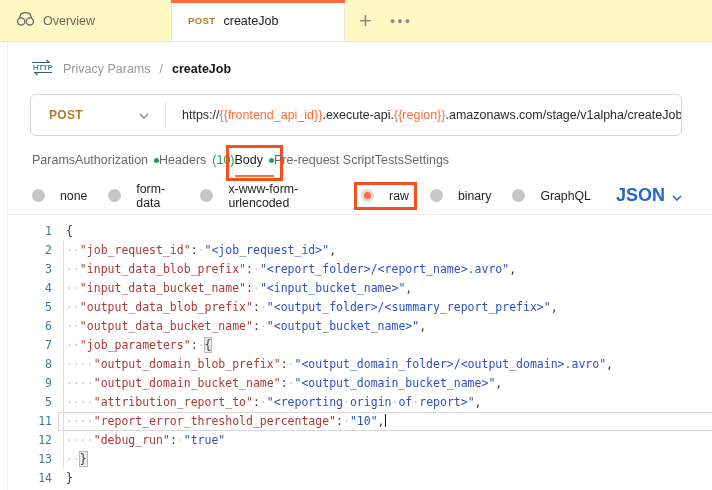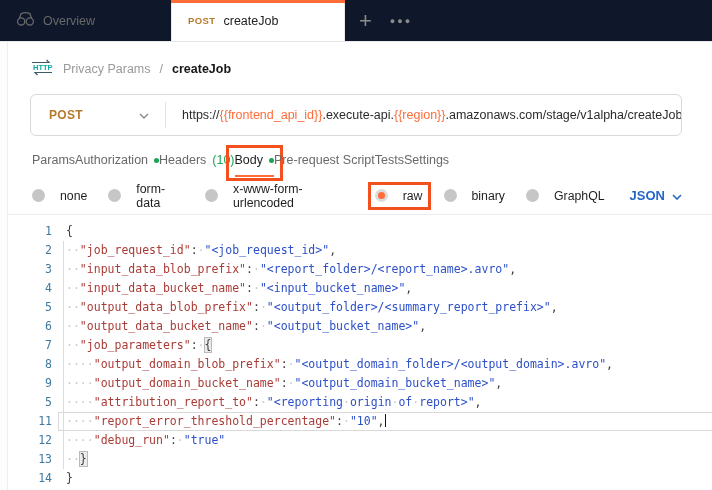--- a/index.html
+++ b/index.html
@@ -3,21 +3,21 @@
 <meta charset="utf-8">
 <style>
   * { box-sizing: border-box; margin: 0; padding: 0; }
   html, body { width: 712px; height: 490px; }
   body {
     font-family: "Liberation Sans", sans-serif;
     background: #ffffff; color: #212121;
     position: relative; overflow: hidden; font-size: 12.5px;
   }
   
-  .tabbar { display: flex; height: 42px; border-bottom: 1px solid #e8e8e8; align-items: stretch; background: #0f172a; }
+  .tabbar { display: flex; height: 42px; border-bottom: 1px solid #e8e8e8; align-items: stretch; background: #fef9c3; }
   .tab { display: flex; align-items: center; gap: 8px; padding: 0 16px; }
   .tab-overview { width: 172px; border-right: 1px solid #e8e8e8; color: #686868; }
   .tab-overview svg { flex: none; }
   .tab-active { width: 173px; border-right: 1px solid #e8e8e8; position: relative; background: #fff; }
   .tab-topbar { position: absolute; top: 0; left: -1px; right: -1px; height: 3px; background: #ff6c37; }
   .tab-method { font-size: 9.5px; font-weight: 700; color: #b7792b; letter-spacing: .4px; }
   .tab-title { color: #212121; }
   .plus-btn { margin-left: 14px; align-self: center; color: #8b8b8b; font-size: 22px; font-weight: 300; line-height: 1; cursor: pointer; }
   .more-btn { margin-left: 18px; align-self: center; color: #8b8b8b; letter-spacing: 2px; font-size: 9px; cursor: pointer; }
   
@@ -39,21 +39,21 @@
   .sec-tab.active { color: #1d1d1d; text-align: center; }
   .sec-tab.active::after { content: ""; position: absolute; left: 0; right: 0; bottom: 1px; height: 2px; background: #ff6c37; }
   .sec-count { color: #18a558; }
   .green-dot { width: 5px; height: 5px; border-radius: 50%; background: #18a558; }
   
   .body-bar { display: flex; align-items: center; gap: 21px; margin: 3px 30px 0 32px; height: 29px; color: #1f1f1f; font-size: 12.3px; }
   .bt-item { display: flex; align-items: center; gap: 15px; position: relative; cursor: pointer; }
   .radio { width: 13px; height: 13px; border-radius: 50%; background: #c6c6c6; position: relative; flex: none; }
   .radio.sel { background: #dcdcdc; }
   .radio.sel::after { content: ""; position: absolute; left: 3px; top: 3px; width: 7px; height: 7px; border-radius: 50%; background: #ff6c37; }
-  .lang-sel { display: flex; align-items: center; gap: 7px; color: #2566c8; font-weight: 700; font-size: 13px; margin-left: 4px; cursor: pointer; }
+  .lang-sel { display: flex; align-items: center; gap: 7px; color: #2566c8; font-weight: 700; font-size: 18px; margin-left: 4px; cursor: pointer; }
   
   .anno { position: absolute; border: 3px solid #f4501e; pointer-events: none; }
   .anno-body { left: -9px; right: -9px; top: 3px; bottom: -3px; }
   .anno-raw { left: -7px; right: -8px; top: -7px; bottom: -7px; }
   
   .editor-divider { border-top: 1px solid #ececec; margin: 4px 0 0 8px; }
   .editor { position: relative; margin-left: 8px; padding-top: 7px; font-family: "DejaVu Sans Mono", monospace; font-size: 11.5px; line-height: 19px; }
   .indent-guide { position: absolute; left: 55px; top: 26px; width: 1px; height: 228px; background: #dcdcdc; }
   .line { display: flex; height: 19px; position: relative; }
   .ln { width: 44px; flex: none; text-align: right; color: #4079a0; cursor: default; }

